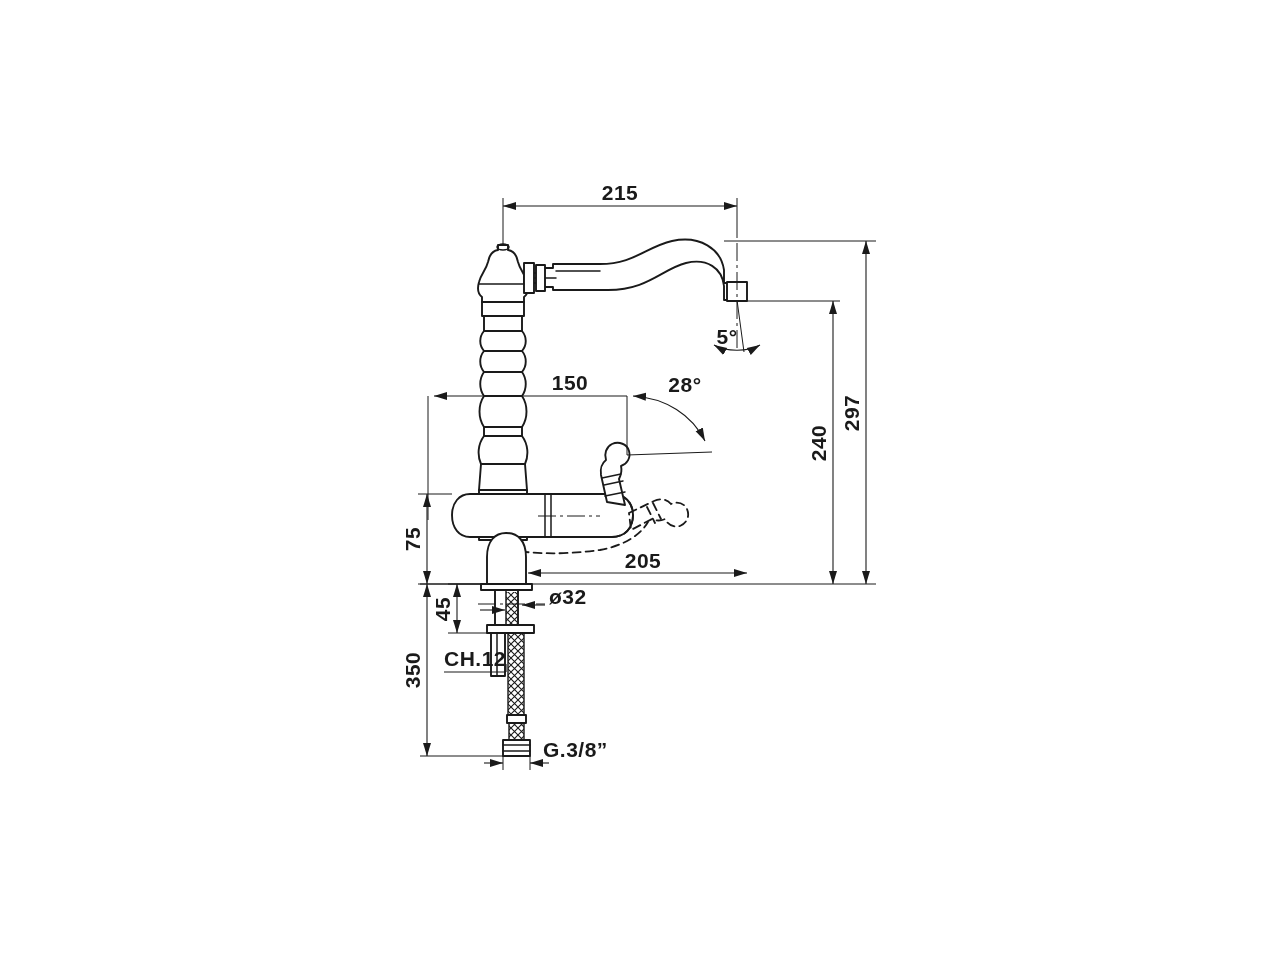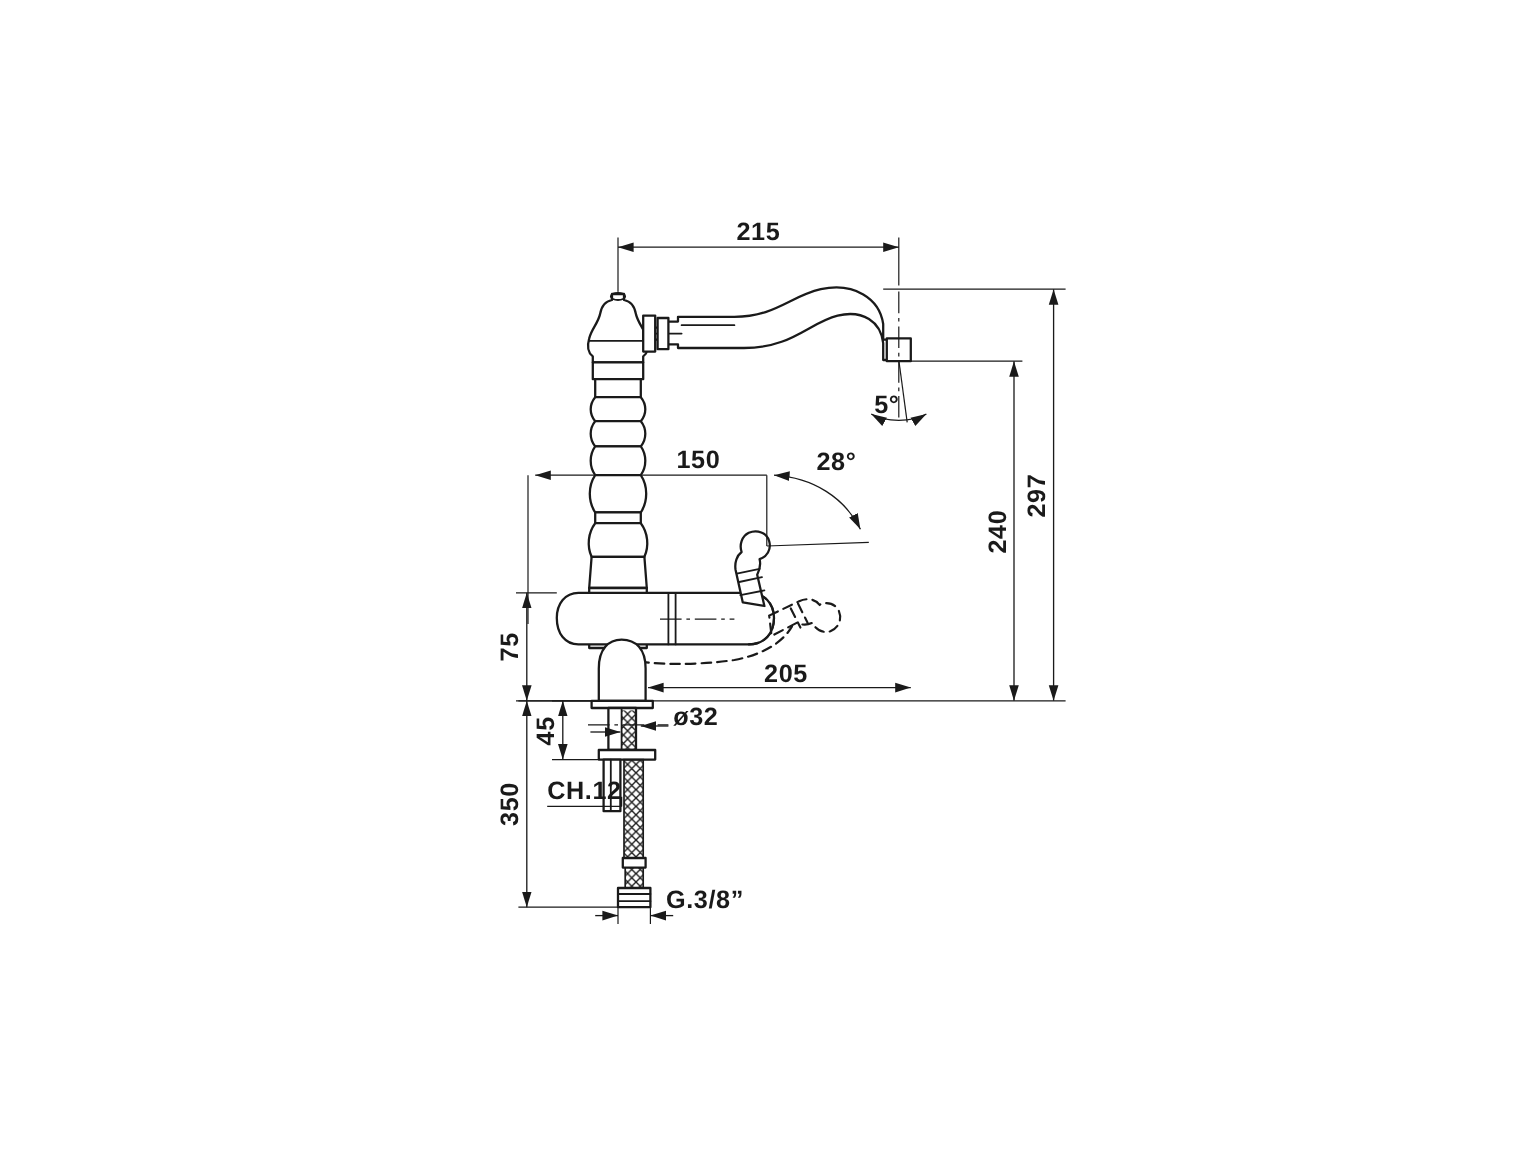--- a/index.html
+++ b/index.html
@@ -4,21 +4,21 @@
 <title>Faucet Technical Drawing</title>
 <style>
   html,body{margin:0;padding:0;background:#ffffff;}
   body{
     width:1280px;height:960px;
     font-family:"Liberation Sans", sans-serif;
     color:#1a1a1a;
     overflow:hidden;
     position:relative;
   }
-  #stage{position:absolute;left:12px;top:0;width:1252px;height:960px;}
+  #stage{position:absolute;left:0;top:0;width:1252px;height:960px;}
   svg#drawing{display:block;width:1280px;height:960px;}
   .obj{stroke:#1a1a1a;stroke-width:1.9;fill:#ffffff;stroke-linejoin:round;stroke-linecap:round;}
   .objthin{stroke:#1a1a1a;stroke-width:1.5;fill:none;stroke-linecap:round;}
   .dim{stroke:#1a1a1a;stroke-width:1.1;fill:none;}
   .ext{stroke:#1a1a1a;stroke-width:1.0;fill:none;}
   .center{stroke:#1a1a1a;stroke-width:1.0;fill:none;stroke-dasharray:18 4 3 4;}
   .hidden{stroke:#1a1a1a;stroke-width:1.8;fill:none;stroke-dasharray:8 5;stroke-linecap:round;}
   .arrow{fill:#1a1a1a;stroke:none;}
   .dimtxt{
     font-family:"Liberation Sans", sans-serif;

